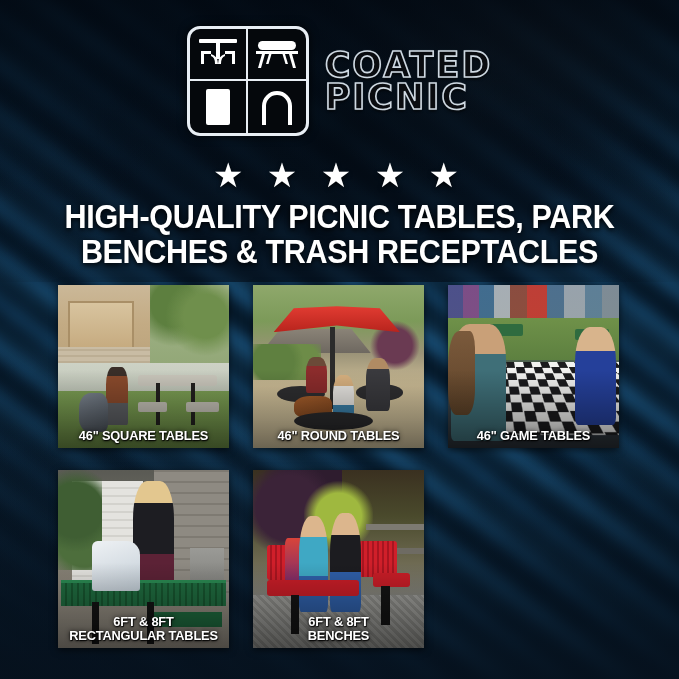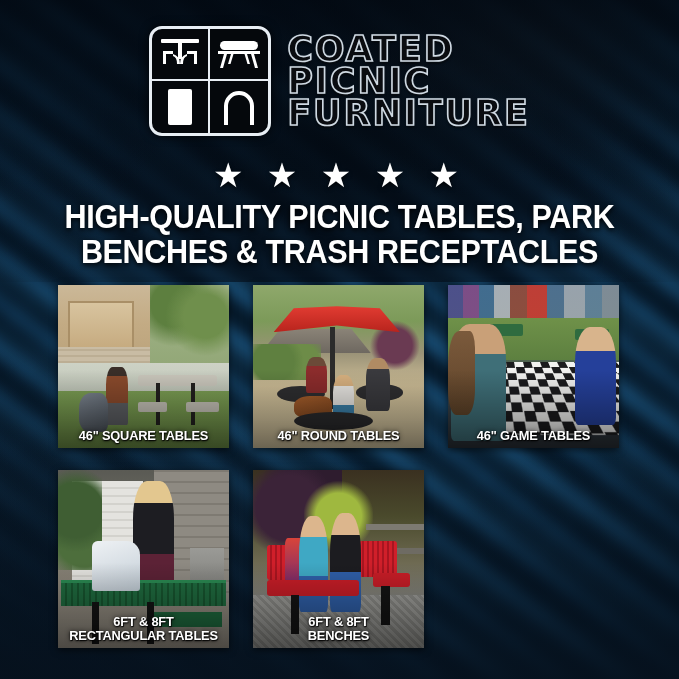--- a/index.html
+++ b/index.html
@@ -559,21 +559,20 @@
       <div class="logo-cell br">
         <svg width="44" height="42" viewBox="0 0 44 42" aria-hidden="true">
           <path d="M7 39 V20 A15 15 0 0 1 37 20 V39 h-4 V20 A11 11 0 0 0 11 20 V39 z" fill="#fff"></path>
         </svg>
       </div>
     </div>
 
     <div class="wordmark">
       <span>COATED</span>
       <span>PICNIC</span>
-      <span>FURNITURE</span>
     </div>
   </div>
 
   <div class="stars">★ ★ ★ ★ ★</div>
 
   <div class="headline">
     <span>HIGH-QUALITY PICNIC TABLES, PARK</span>
     <span class="l2">BENCHES &amp; TRASH RECEPTACLES</span>
   </div>
 

